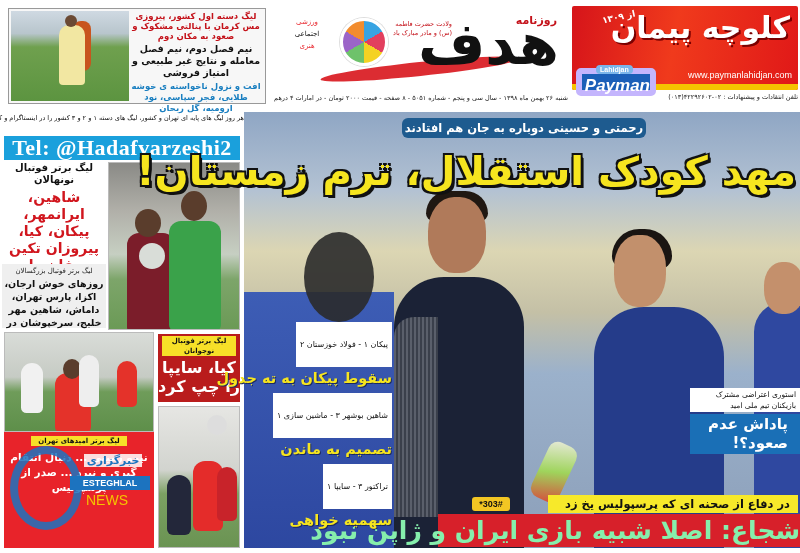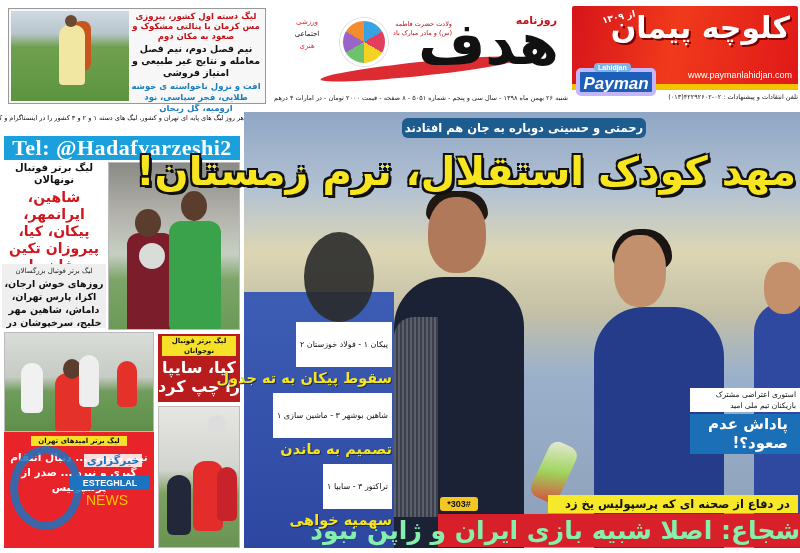--- a/index.html
+++ b/index.html
@@ -7,21 +7,21 @@
   body { font-family: "DejaVu Sans", sans-serif; position: relative; direction: ltr; }
   .abs { position: absolute; }
   .rtl { direction: rtl; text-align: center; }
 
   
   #ad-box { left: 572px; top: 6px; width: 226px; height: 84px; background: linear-gradient(100deg, #d6141a 0%, #f03a1c 45%, #e01818 100%); border-radius: 2px; overflow: hidden; }
   #ad-box .ad-title { position: absolute; right: 8px; top: 4px; font-size: 30px; font-weight: bold; color: #fff; text-shadow: 2px 2px 0 #7a0000; direction: rtl; }
   #ad-box .ad-brand-small { position: absolute; left: 30px; top: 6px; font-size: 9px; color: #fff; font-weight: bold; transform: rotate(-12deg); }
   #ad-box .ad-url { position: absolute; right: 6px; top: 64px; font-size: 9px; color: #fff; font-family: "Liberation Sans", sans-serif; }
   #ad-box .ad-stripe { position: absolute; left: 0; right: 0; top: 78px; height: 6px; background: #f5c400; }
-  #ad-logo { left: 576px; top: 68px; width: 80px; height: 28px; background: #1b5fb8; border-radius: 5px; border: 4px solid #c4b5fd; color: #fff; font-weight: bold; font-size: 17px; text-align: center; line-height: 24px; font-family: "Liberation Sans", sans-serif; font-style: italic; }
+  #ad-logo { left: 576px; top: 68px; width: 80px; height: 28px; background: #1b5fb8; border-radius: 5px; border: 6px solid #c4b5fd; color: #fff; font-weight: bold; font-size: 17px; text-align: right; line-height: 24px; font-family: "Liberation Sans", sans-serif; font-style: italic; }
   #ad-logo .logo-sub { position: absolute; top: -9px; left: 14px; background: #7bb5ea; color: #fff; font-size: 7px; line-height: 9px; padding: 0 4px; border-radius: 4px; font-style: normal; }
   #ad-phone { left: 660px; top: 93px; width: 138px; font-size: 6.5px; color: #222; direction: rtl; text-align: right; white-space: nowrap; }
 
   #masthead { left: 290px; top: 4px; width: 275px; height: 88px; }
   #masthead .logo-word { position: absolute; right: 6px; top: 6px; font-size: 58px; font-weight: bold; color: #111; direction: rtl; letter-spacing: -2px; }
   #masthead .daily { position: absolute; right: 8px; top: 10px; font-size: 11px; color: #c4121a; font-weight: bold; direction: rtl; }
   #masthead .greeting { position: absolute; left: 92px; top: 16px; font-size: 6.5px; color: #c4121a; direction: rtl; text-align: right; width: 70px; line-height: 9px; }
   #masthead .ball { position: absolute; left: 50px; top: 14px; width: 48px; height: 48px; border-radius: 50%; background: conic-gradient(#37a3e2 0 60deg, #e23f5e 60deg 120deg, #f4d223 120deg 180deg, #6ec26b 180deg 240deg, #9b64c8 240deg 300deg, #f28c2e 300deg 360deg); border: 3px solid #fff; box-shadow: 0 0 0 1px #ddd; }
   #masthead .swoosh { position: absolute; left: 30px; top: 58px; width: 200px; height: 14px; background: #d8151c; border-radius: 50%; transform: rotate(-6deg); opacity: .9; }
   #masthead .tags { position: absolute; left: 0; top: 12px; width: 34px; font-size: 7px; line-height: 12px; text-align: center; direction: rtl; }
@@ -69,21 +69,21 @@
   #watermark .wm-en { position: absolute; left: 60px; top: 30px; width: 80px; background: #1c73bf; color: #fff; font-size: 9px; font-weight: bold; font-family: "Liberation Sans", sans-serif; text-align: center; line-height: 14px; }
   #watermark .wm-news { position: absolute; left: 76px; top: 46px; color: #f5c400; font-size: 14px; font-weight: normal; font-family: "Liberation Sans", sans-serif; text-align: right; }
 
   
   #main-photo { left: 244px; top: 112px; width: 556px; height: 436px; overflow: hidden; background: linear-gradient(180deg, #8fa6c4 0%, #b3c2d3 18%, #dcd6b3 32%, #c4c0a6 46%, #9bb1cb 60%, #8c9fb9 100%); }
   #main-photo .backdrop-blue { position: absolute; left: 0; top: 180px; width: 150px; height: 260px; background: linear-gradient(180deg, #3d5db5 0%, #2d47a0 100%); }
   #main-photo .player-left { position: absolute; left: 150px; top: 165px; width: 130px; height: 280px; background: #1b2236; border-radius: 50px 50px 0 0; }
   #main-photo .player-left .sleeve { position: absolute; left: 0; top: 40px; width: 44px; height: 200px; background: repeating-linear-gradient(90deg, #5a5f6b 0 2px, #3a3f4b 2px 4px); border-radius: 20px 0 0 0; }
   #main-photo .player-left .head { position: absolute; left: 34px; top: -80px; width: 58px; height: 76px; background: #b07a5a; border-radius: 45%; }
   #main-photo .player-left .hair { position: absolute; left: 32px; top: -86px; width: 62px; height: 30px; background: #201812; border-radius: 30px 30px 10px 10px; }
-  #main-photo .player-left .sponsor { position: absolute; left: 46px; top: 220px; width: 38px; height: 14px; background: #f3c623; color: #111; font-size: 9px; font-weight: bold; text-align: center; line-height: 14px; border-radius: 3px; font-family: "Liberation Sans", sans-serif; }
+  #main-photo .player-left .sponsor { position: absolute; left: 78px; top: 220px; width: 38px; height: 14px; background: #f3c623; color: #111; font-size: 9px; font-weight: bold; text-align: center; line-height: 14px; border-radius: 3px; font-family: "Liberation Sans", sans-serif; }
   #main-photo .player-right { position: absolute; left: 350px; top: 195px; width: 130px; height: 250px; background: #253c8a; border-radius: 50px 50px 0 0; }
   #main-photo .player-right .head { position: absolute; left: 20px; top: -72px; width: 52px; height: 72px; background: #c2906c; border-radius: 45%; }
   #main-photo .player-right .hair { position: absolute; left: 18px; top: -78px; width: 60px; height: 40px; background: #1a1512; border-radius: 30px 30px 14px 14px; }
   #main-photo .glove { position: absolute; left: 295px; top: 330px; width: 30px; height: 60px; background: linear-gradient(160deg, #e9eadc, #9fd45c 50%, #d9473b); border-radius: 10px; transform: rotate(25deg); }
   #main-photo .player-far { position: absolute; left: 510px; top: 190px; width: 60px; height: 250px; background: #2f48a0; border-radius: 30px 0 0 0; }
   #main-photo .player-far .head { position: absolute; left: 10px; top: -40px; width: 40px; height: 52px; background: #c4906c; border-radius: 45%; }
   #main-photo .player-back { position: absolute; left: 60px; top: 120px; width: 70px; height: 90px; background: #2a2a2a; border-radius: 50%; opacity: .9; }
 
   #kicker-top { left: 402px; top: 118px; width: 244px; height: 20px; background: #1e5b8f; color: #fff; font-size: 11.5px; font-weight: bold; line-height: 20px; border-radius: 6px; direction: rtl; text-align: center; }
   #main-headline { left: 248px; top: 140px; width: 548px; height: 62px; color: #f6e51f; font-size: 40px; font-weight: bold; line-height: 62px; direction: rtl; text-align: center; text-shadow: -2px -2px 0 #111, 2px -2px 0 #111, -2px 2px 0 #111, 2px 2px 0 #111, 3px 3px 0 #111; letter-spacing: -1px; white-space: nowrap; }

